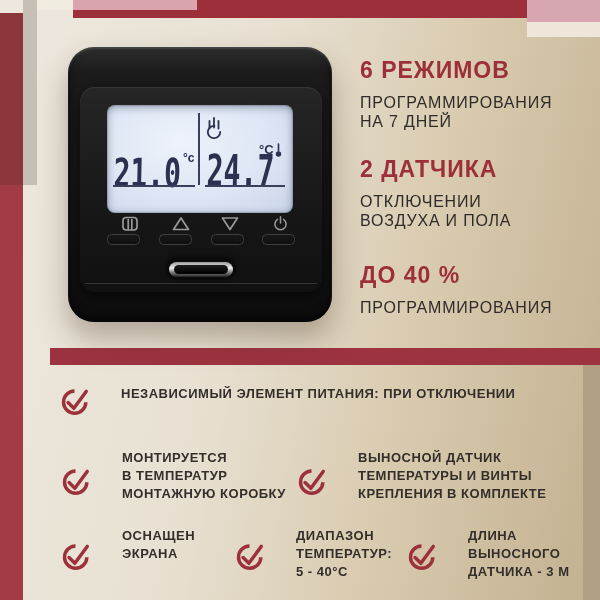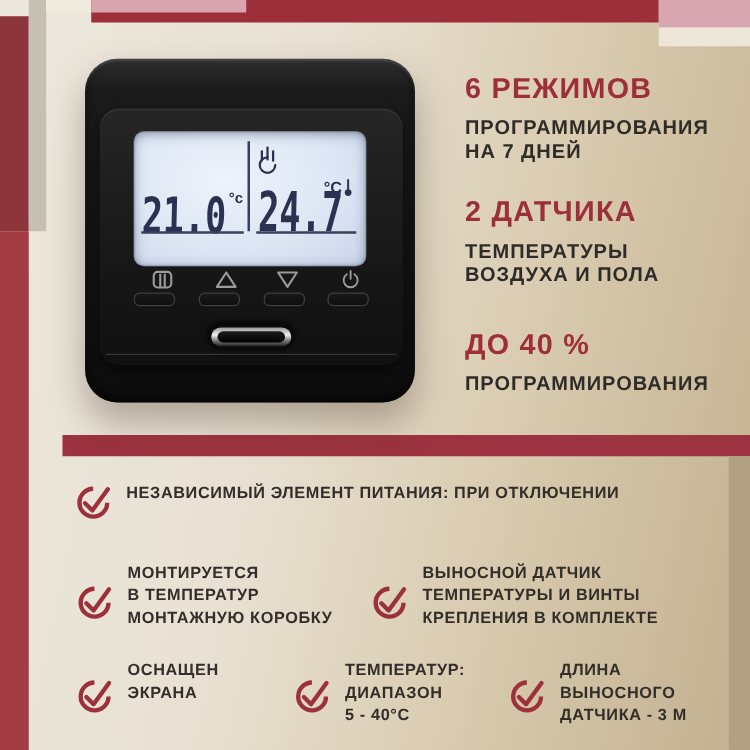--- a/index.html
+++ b/index.html
@@ -57,32 +57,32 @@
     border:1px solid #3f3f3f;background:linear-gradient(180deg,#181818,#0f0f0f);
   }
   .p1{left:27px}.p2{left:79px}.p3{left:131px}.p4{left:182px}
   .i-book{left:40px;top:128px}.i-up{left:91px;top:128px}.i-down{left:140px;top:128px}.i-power{left:192px;top:128px}
   .panel-line{position:absolute;left:5px;top:196px;width:232px;height:1px;background:#3c3c3c;opacity:.85;}
   .oval{position:absolute;left:86px;top:172px;width:70px;height:21px;border-radius:11px;background:#0a0a0a;box-shadow:0 -2px 4px rgba(0,0,0,.6);}
   .oval-ring{position:absolute;inset:3px;border-radius:8px;background:linear-gradient(180deg,#9a9a9a 0%,#efefef 40%,#7b7b7b 70%,#222 100%);}
   .oval-slot{position:absolute;left:8px;right:8px;top:6px;bottom:6px;border-radius:5px;background:linear-gradient(180deg,#1c1c1c,#000);}
 
   
-  .feature{position:absolute;left:372px;white-space:nowrap;}
+  .feature{position:absolute;left:360px;white-space:nowrap;}
   .f1{top:57px}.f2{top:156px}.f3{top:262px}
   .feature-title{font-size:23px;font-weight:bold;color:#9c2f39;letter-spacing:1px;margin-bottom:9px;}
-  .feature-line{font-size:16px;font-weight:bold;color:#2f2b28;letter-spacing:.8px;line-height:19px;}
+  .feature-line{font-size:16px;font-weight:normal;color:#2f2b28;letter-spacing:.8px;line-height:19px;}
 
   
   .bullet{position:absolute;}
   .bullet .check{position:absolute;left:0;top:0;width:33px;height:33px;}
   .bullet .check .ring{fill:none;stroke:#9c313c;stroke-width:4.2;stroke-dasharray:63 22;}
   .bullet .check polyline{fill:none;stroke:#9c313c;stroke-width:4.2;stroke-linecap:round;stroke-linejoin:round;}
   .bullet-text{position:absolute;left:42px;white-space:nowrap;}
-  .bullet-line{font-size:13px;font-weight:bold;color:#332e2a;letter-spacing:.5px;line-height:18px;}
+  .bullet-line{font-size:13px;font-weight:bold;color:#332e2a;letter-spacing:.5px;line-height:18px;margin-left:20px;}
   .b1{left:59px;top:384px}.b1 .bullet-text{top:1px}
   .b2{left:60px;top:464px}.b2 .bullet-text{top:-15px}
   .b3{left:296px;top:464px}.b3 .bullet-text{top:-15px}
   .b4{left:60px;top:539px}.b4 .bullet-text{top:-12px}
   .b5{left:234px;top:539px}.b5 .bullet-text{top:-12px}
   .b6{left:406px;top:539px}.b6 .bullet-text{top:-12px}
 
   svg{display:block;}
 </style>
 </head>
@@ -161,21 +161,21 @@
     </div>
   </div>
 
   <div class="feature f1">
     <div class="feature-title">6 РЕЖИМОВ</div>
     <div class="feature-line">ПРОГРАММИРОВАНИЯ</div>
     <div class="feature-line">НА 7 ДНЕЙ</div>
   </div>
   <div class="feature f2">
     <div class="feature-title">2 ДАТЧИКА</div>
-    <div class="feature-line">ТЕМПЕРАТУРЫ</div>
+    <div class="feature-line">ОТКЛЮЧЕНИИ</div>
     <div class="feature-line">ВОЗДУХА И ПОЛА</div>
   </div>
   <div class="feature f3">
     <div class="feature-title">ДО 40 %</div>
     <div class="feature-line">ПРОГРАММИРОВАНИЯ</div>
   </div>
 
   <div class="bullet b1">
     <svg class="check" viewBox="0 0 40 40">
       <circle class="ring" cx="19" cy="22" r="13.5"></circle>
@@ -220,22 +220,22 @@
       <div class="bullet-line">ЭКРАНА</div>
     </div>
   </div>
 
   <div class="bullet b5">
     <svg class="check" viewBox="0 0 40 40">
       <circle class="ring" cx="19" cy="22" r="13.5"></circle>
       <polyline points="11,22.5 18,29.5 33,9"></polyline>
     </svg>
     <div class="bullet-text">
+      <div class="bullet-line">ДИАПАЗОН</div>
       <div class="bullet-line">ТЕМПЕРАТУР:</div>
-      <div class="bullet-line">ДИАПАЗОН</div>
       <div class="bullet-line">5 - 40°С</div>
     </div>
   </div>
 
   <div class="bullet b6">
     <svg class="check" viewBox="0 0 40 40">
       <circle class="ring" cx="19" cy="22" r="13.5"></circle>
       <polyline points="11,22.5 18,29.5 33,9"></polyline>
     </svg>
     <div class="bullet-text">

